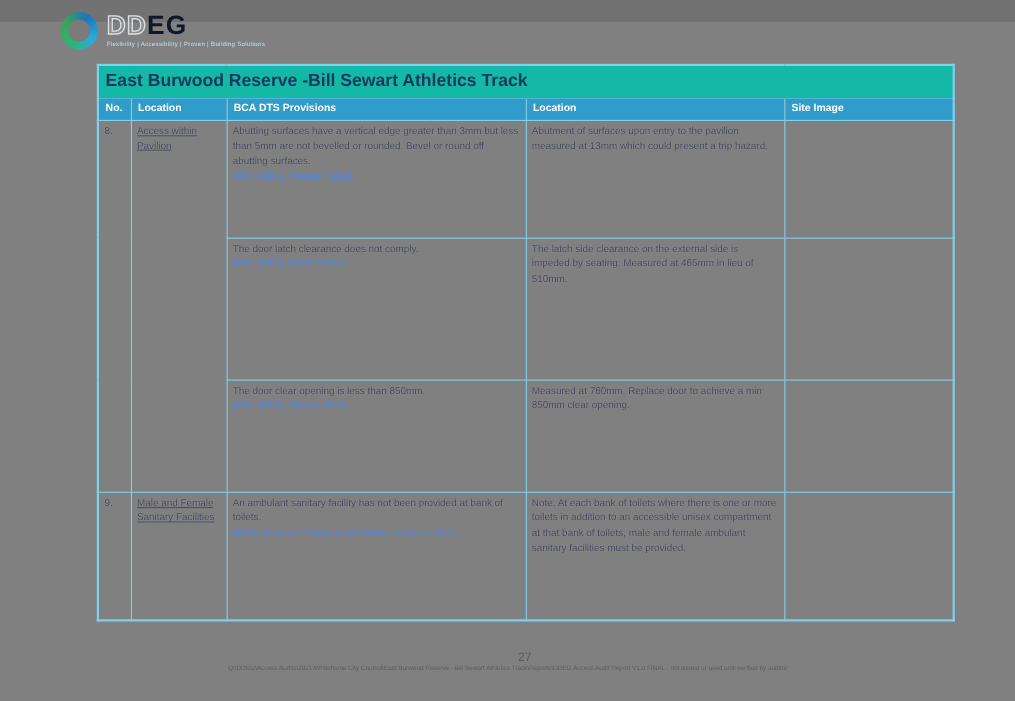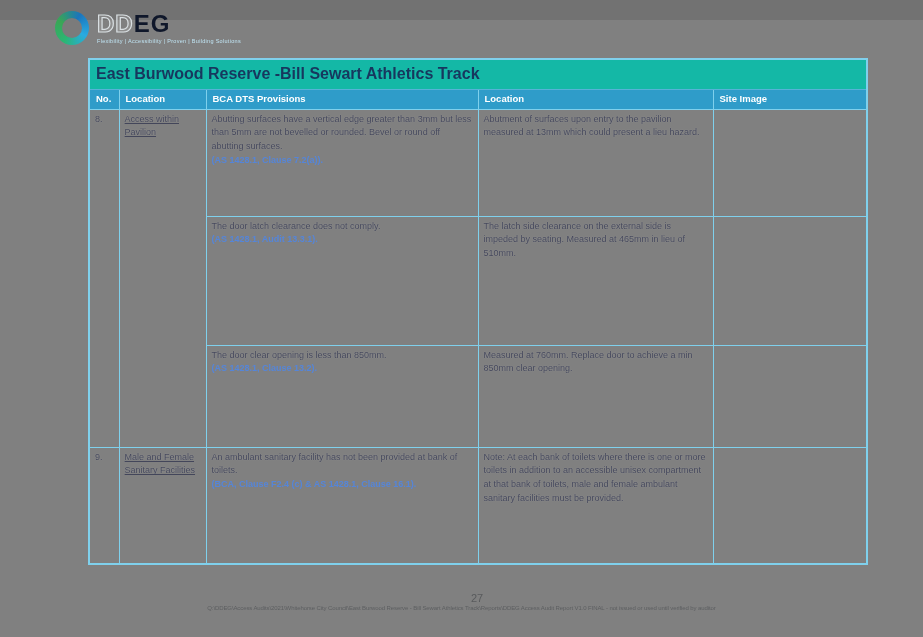--- a/index.html
+++ b/index.html
@@ -128,21 +128,21 @@
     <th>Site Image</th>
   </tr>
 
   <tr style="height:107px">
     <td class="no-cell" rowspan="3">8.</td>
     <td class="loc-cell" rowspan="3">Access within Pavilion</td>
     <td>
       <span>Abutting surfaces have a vertical edge greater than 3mm but less than 5mm are not bevelled or rounded. Bevel or round off abutting surfaces.</span>
       <span class="clause">(AS 1428.1, Clause 7.2(a)).</span>
     </td>
-    <td>Abutment of surfaces upon entry to the pavilion measured at 13mm which could present a lieu hazard.</td>
+    <td>Abutment of surfaces upon entry to the pavilion measured at 13mm which could present a trip hazard.</td>
     <td class="img-cell">
       <div class="photo p1">
         <div class="p1-speck"></div>
 
         <div class="p1-doorL"></div>
         <div class="p1-doorR"></div>
         <div class="p1-sill"></div>
         <div class="p1-sillshadow"></div>
       </div>
     </td>

